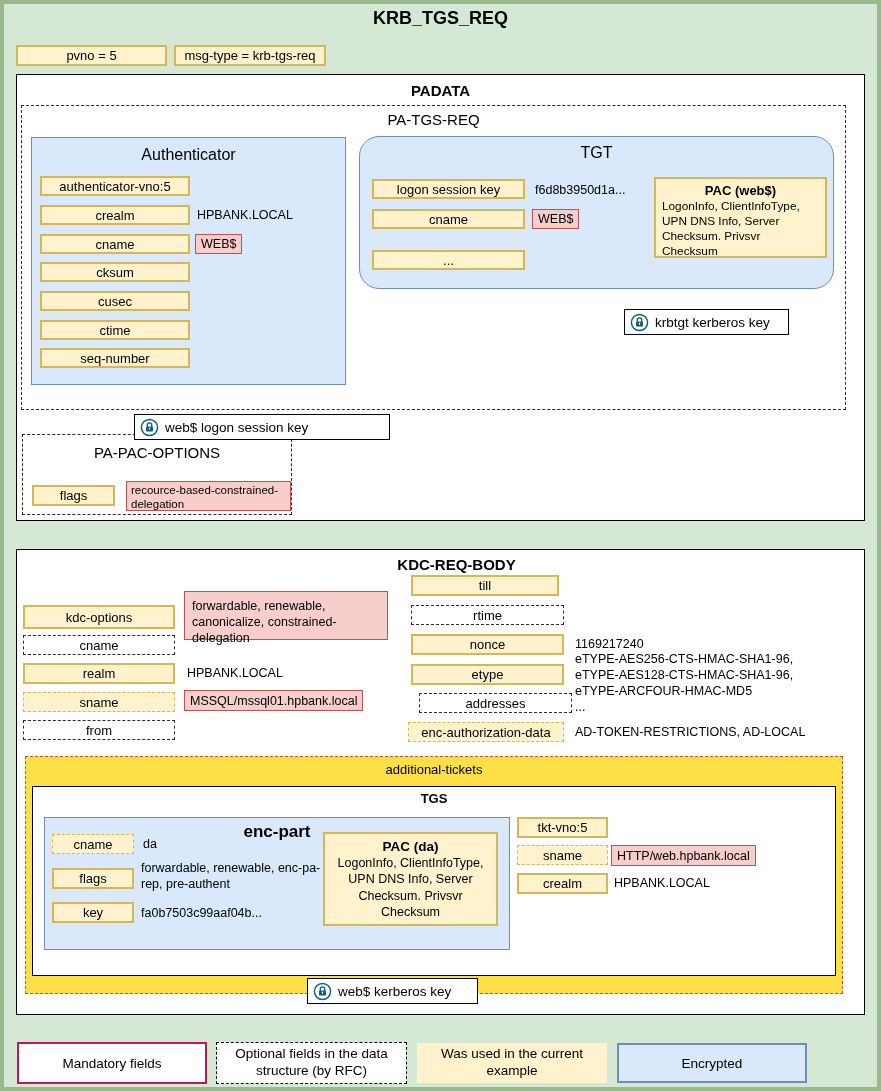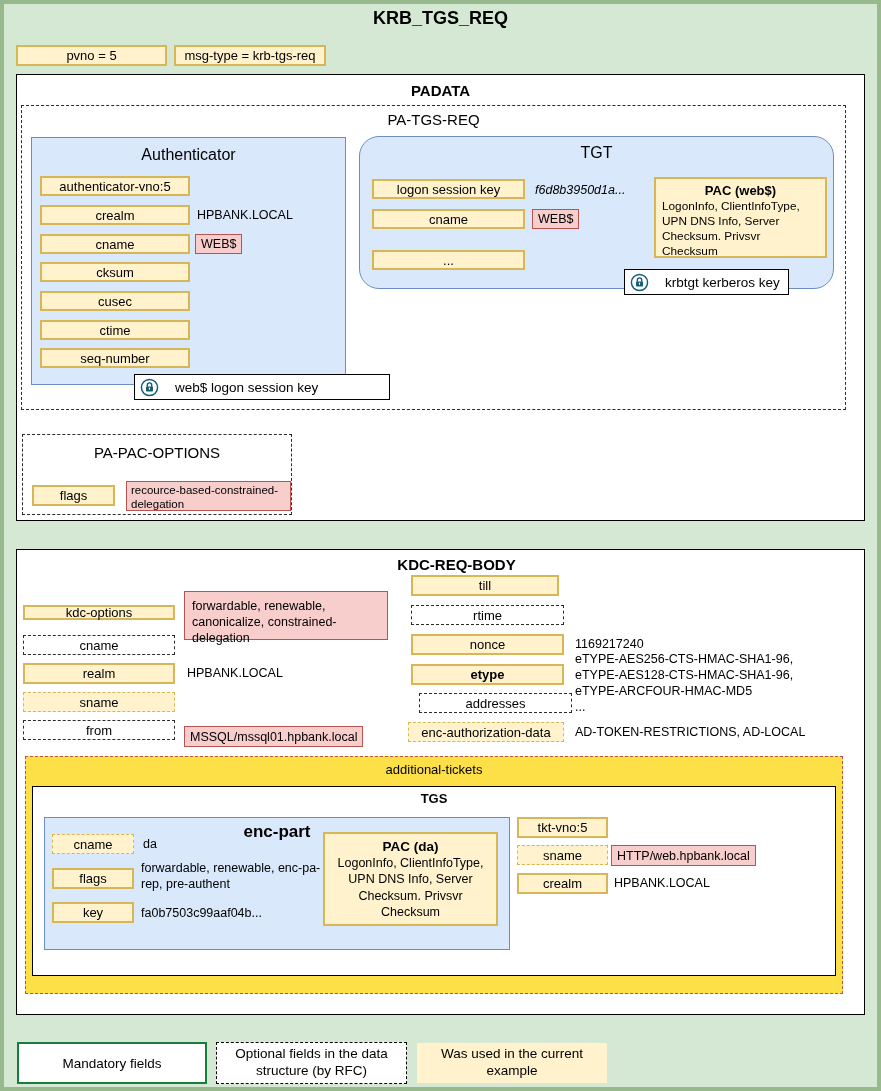--- a/index.html
+++ b/index.html
@@ -17,21 +17,21 @@
   .rv { background:#f8cecc; border:1px solid #b85450; font-size:12.5px; }
   .val { font-size:12.5px; line-height:16px; }
   .pre { white-space:pre-line; }
   .whitebox { background:#ffffff; border:1px solid #000; }
   .bluebox { background:#dae8fc; border:1px solid #6c8ebf; }
   .dashedbox { background:transparent; border:1px dashed #2b2b2b; }
   .pinkbox { background:#fde047; border:1px dashed #b85450; }
   .sect-title { width:100%; text-align:center; position:absolute; }
   .lock-label {
     position:absolute; background:#fff; border:1px solid #000; z-index:3;
-    display:flex; align-items:center; gap:16px; padding:0 7px 0 5px; font-size:13.5px;
+    display:flex; align-items:center; gap:6px; padding:0 7px 0 5px; font-size:13.5px;margin-top:40px;
   }
   .pacbox { background:#fff2cc; border:2px solid #d6b656; position:absolute; }
   .pac-title { font-weight:bold; font-size:13px; text-align:center; padding-top:4px; }
   .pac-body { font-size:11.8px; line-height:1.28; padding:1px 6px; }
 </style>
 </head>
 <body>
 
 <div id="page">
 
@@ -69,21 +69,21 @@
           </span>
           <span>web$ logon session key</span>
         </div>
       </div>
 
       <div class="abs bluebox" style="left:337px; top:30px; width:475px; height:153px; border-radius:20px;">
         <div class="sect-title" style="top:7px; font-size:16px;">TGT</div>
         <div class="abs field ys" style="left:12px; top:42px;  width:153px; height:20px;">logon session key</div>
         <div class="abs field ys" style="left:12px; top:72px;  width:153px; height:20px;">cname</div>
         <div class="abs field ys" style="left:12px; top:113px; width:153px; height:20px;">...</div>
-        <div class="abs val" style="left:175px; top:45px;font-style:italic;">f6d8b3950d1a...</div>
+        <div class="abs val" style="left:175px; top:45px;">f6d8b3950d1a...</div>
         <div class="abs field rv" style="left:172px; top:72px; height:20px; padding:0 5px;">WEB$</div>
         <div class="pacbox" style="left:294px; top:40px; width:173px; height:81px;">
           <div class="pac-title">PAC (web$)</div>
           <div class="pac-body">LogonInfo, ClientInfoType, UPN DNS Info, Server Checksum. Privsvr Checksum</div>
         </div>
         <div class="lock-label" style="left:264px; top:132px; width:165px; height:26px;">
           <span style="display:flex;">
             <svg viewBox="0 0 24 24" width="19" height="19">
               <circle cx="12" cy="12" r="10.2" fill="#fff" stroke="#0e5c75" stroke-width="1.8"></circle>
               <path d="M9.2 11V9a2.8 2.8 0 0 1 5.6 0v2" fill="none" stroke="#0e5c75" stroke-width="1.7"></path>
@@ -100,34 +100,34 @@
     <div class="abs dashedbox" style="left:5px; top:359px; width:270px; height:81px;">
       <div class="sect-title" style="top:9px; font-size:15px;">PA-PAC-OPTIONS</div>
       <div class="abs field ys" style="left:9px; top:50px; width:83px; height:21px;">flags</div>
       <div class="abs rv" style="left:103px; top:46px; width:165px; height:30px; font-size:11.5px; line-height:14px; padding:1px 4px;">recource-based-constrained-delegation</div>
     </div>
   </div>
 
   <div class="abs whitebox" style="left:12px; top:545px; width:849px; height:466px;">
     <div class="sect-title" style="top:6px; font-weight:bold; font-size:15px;padding-left:32px;">KDC-REQ-BODY</div>
 
-    <div class="abs field ys" style="left:6px; top:55px; width:152px; height:15px;">kdc-options</div>
+    <div class="abs field ys" style="left:6px; top:55px; width:152px; height:24px;">kdc-options</div>
     <div class="abs rv" style="left:167px; top:41px; width:204px; height:49px; padding:6px 7px; line-height:16px;">forwardable, renewable, canonicalize, constrained-delegation</div>
     <div class="abs field wd" style="left:6px; top:85px; width:152px; height:20px;">cname</div>
     <div class="abs field ys" style="left:6px; top:113px; width:152px; height:21px;">realm</div>
     <div class="abs val" style="left:170px; top:115px;">HPBANK.LOCAL</div>
     <div class="abs field yd" style="left:6px; top:142px; width:152px; height:20px;">sname</div>
-    <div class="abs field rv" style="left:167px; top:140px; height:21px; padding:0 5px;margin-top:36px;">MSSQL/mssql01.hpbank.local</div>
+    <div class="abs field rv" style="left:167px; top:140px; height:21px; padding:0 5px;">MSSQL/mssql01.hpbank.local</div>
     <div class="abs field wd" style="left:6px; top:170px; width:152px; height:20px;">from</div>
 
     <div class="abs field ys" style="left:394px; top:25px; width:148px; height:21px;">till</div>
     <div class="abs field wd" style="left:394px; top:55px; width:153px; height:20px;">rtime</div>
     <div class="abs field ys" style="left:394px; top:84px; width:153px; height:21px;">nonce</div>
     <div class="abs val" style="left:558px; top:86px;">1169217240</div>
-    <div class="abs field ys" style="left:394px; top:114px; width:153px; height:21px;font-weight:bold;">etype</div>
+    <div class="abs field ys" style="left:394px; top:114px; width:153px; height:21px;">etype</div>
     <div class="abs val pre" style="left:558px; top:101px;">eTYPE-AES256-CTS-HMAC-SHA1-96,
 eTYPE-AES128-CTS-HMAC-SHA1-96,
 eTYPE-ARCFOUR-HMAC-MD5
 ...</div>
     <div class="abs field wd" style="left:394px; top:143px; width:153px; height:20px;margin-left:8px;">addresses</div>
     <div class="abs field yd" style="left:391px; top:172px; width:156px; height:20px;">enc-authorization-data</div>
     <div class="abs val" style="left:558px; top:174px;">AD-TOKEN-RESTRICTIONS, AD-LOCAL</div>
 
     <div class="abs pinkbox" style="left:8px; top:206px; width:818px; height:238px;">
       <div class="sect-title" style="top:5px; font-size:13px;">additional-tickets</div>
@@ -140,27 +140,40 @@
           <div class="abs field yd" style="left:7px; top:16px; width:82px; height:20px;">cname</div>
           <div class="abs val" style="left:98px; top:18px;">da</div>
           <div class="abs field ys" style="left:7px; top:50px; width:82px; height:21px;">flags</div>
           <div class="abs val" style="left:96px; top:42px; width:185px;">forwardable, renewable, enc-pa-rep, pre-authent</div>
           <div class="abs field ys" style="left:7px; top:84px; width:82px; height:21px;">key</div>
           <div class="abs val" style="left:96px; top:87px;">fa0b7503c99aaf04b...</div>
           <div class="pacbox" style="left:278px; top:14px; width:175px; height:94px;">
             <div class="pac-title" style="font-size:13.5px; padding-top:5px;">PAC (da)</div>
             <div class="pac-body" style="font-size:12.5px; text-align:center; line-height:1.3;">LogonInfo, ClientInfoType, UPN DNS Info, Server Checksum. Privsvr Checksum</div>
           </div>
+          <div class="lock-label" style="left:262px; top:120px; width:171px; height:26px;">
+            <span style="display:flex;">
+              <svg viewBox="0 0 24 24" width="19" height="19">
+                <circle cx="12" cy="12" r="10.2" fill="#fff" stroke="#0e5c75" stroke-width="1.8"></circle>
+                <path d="M9.2 11V9a2.8 2.8 0 0 1 5.6 0v2" fill="none" stroke="#0e5c75" stroke-width="1.7"></path>
+                <rect x="7.6" y="10.6" width="8.8" height="6.6" rx="1" fill="#0e5c75"></rect>
+                <circle cx="12" cy="13.1" r="1" fill="#fff"></circle>
+                  <path d="M12 13.1v2" stroke="#fff" stroke-width="1"></path>
+              </svg>
+            </span>
+            <span>web$ kerberos key</span>
+          </div>
         </div>
 
         <div class="abs field ys" style="left:484px; top:30px; width:91px; height:21px;">tkt-vno:5</div>
         <div class="abs field yd" style="left:484px; top:58px; width:91px; height:20px;">sname</div>
         <div class="abs field rv" style="left:578px; top:58px; height:21px; padding:0 5px;">HTTP/web.hpbank.local</div>
         <div class="abs field ys" style="left:484px; top:86px; width:91px; height:21px;">crealm</div>
         <div class="abs val" style="left:581px; top:88px;">HPBANK.LOCAL</div>
       </div>
     </div>
   </div>
 
-  <div class="abs ctr" style="left:13px; top:1038px; width:190px; height:42px; background:#fff; border:2px solid #15803d; font-size:13.5px;">Mandatory fields</div>
+  <div class="abs ctr" style="left:13px; top:1038px; width:190px; height:42px; background:#fff; border:2px solid #be185d; font-size:13.5px;">Mandatory fields</div>
   <div class="abs ctr" style="left:212px; top:1038px; width:191px; height:42px; background:#fff; border:1px dashed #000; font-size:13.5px; line-height:1.25; padding:0 2px;">Optional fields in the data structure (by RFC)</div>
   <div class="abs ctr" style="left:413px; top:1039px; width:190px; height:40px; background:#fff2cc; font-size:13.5px; line-height:1.25; padding:0 10px;">Was used in the current example</div>
+  <div class="abs ctr" style="left:613px; top:1039px; width:190px; height:40px; background:#dae8fc; border:2px solid #6c8ebf; font-size:13.5px;">Encrypted</div>
 </div>
 
 </body></html>

